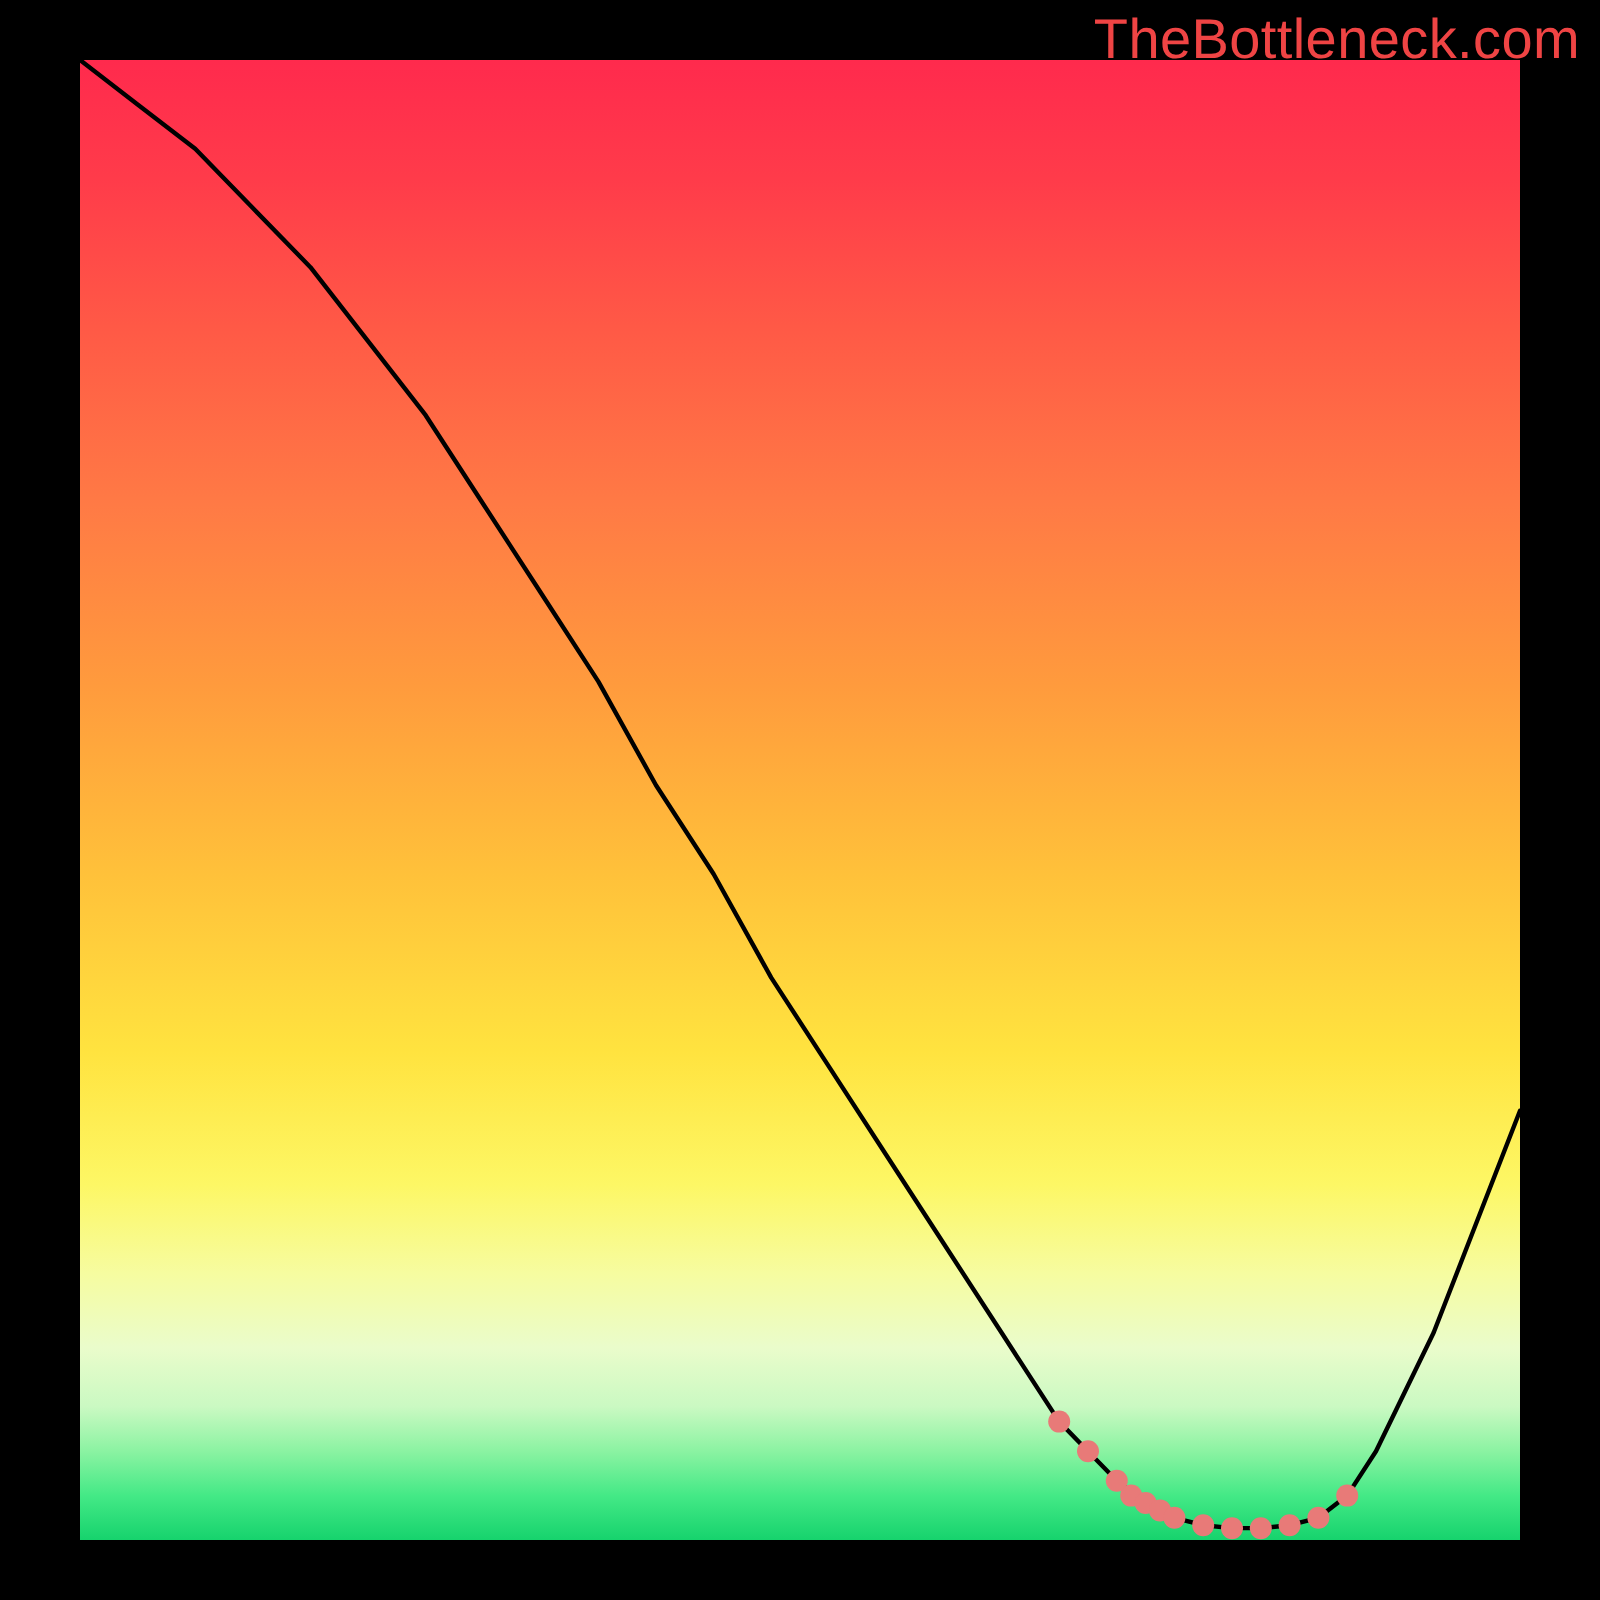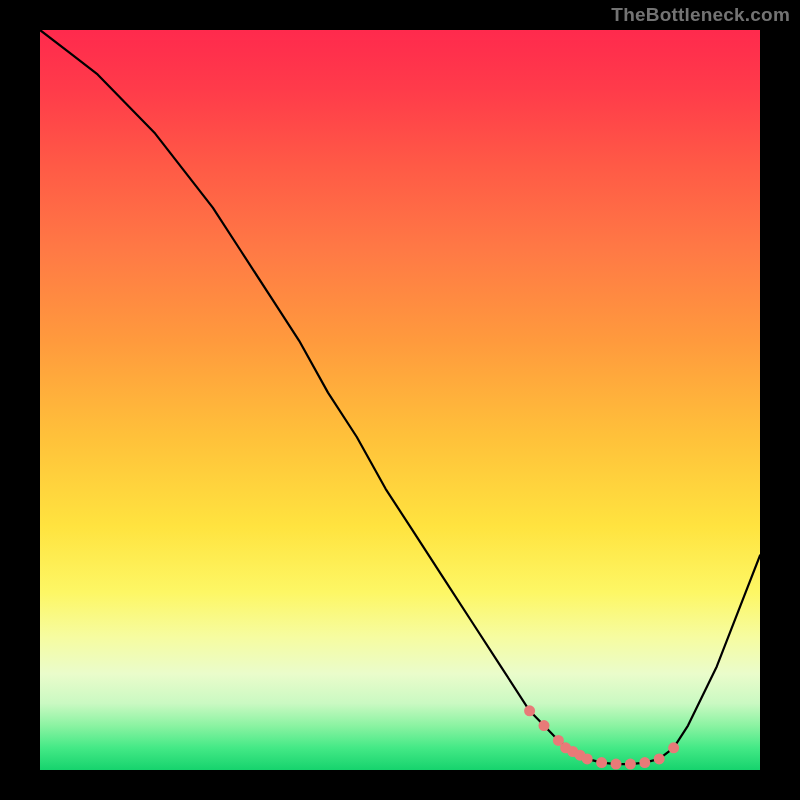--- a/index.html
+++ b/index.html
@@ -13,23 +13,23 @@
   .wrap {
     position: relative;
     width: 800px;
     height: 800px;
   }
   .watermark {
     position: absolute;
     top: 4px;
     right: 10px;
     font-family: Arial, Helvetica, sans-serif;
-    font-size: 19px;
-    font-weight: bold;
-    color: #737373;
+    font-size: 28px;
+    font-weight: normal;
+    color: #ef4444;
     letter-spacing: 0.2px;
     z-index: 5;
   }
   .plot {
     position: absolute;
     left: 40px;
     top: 30px;
     width: 720px;
     height: 740px;
     overflow: hidden;

